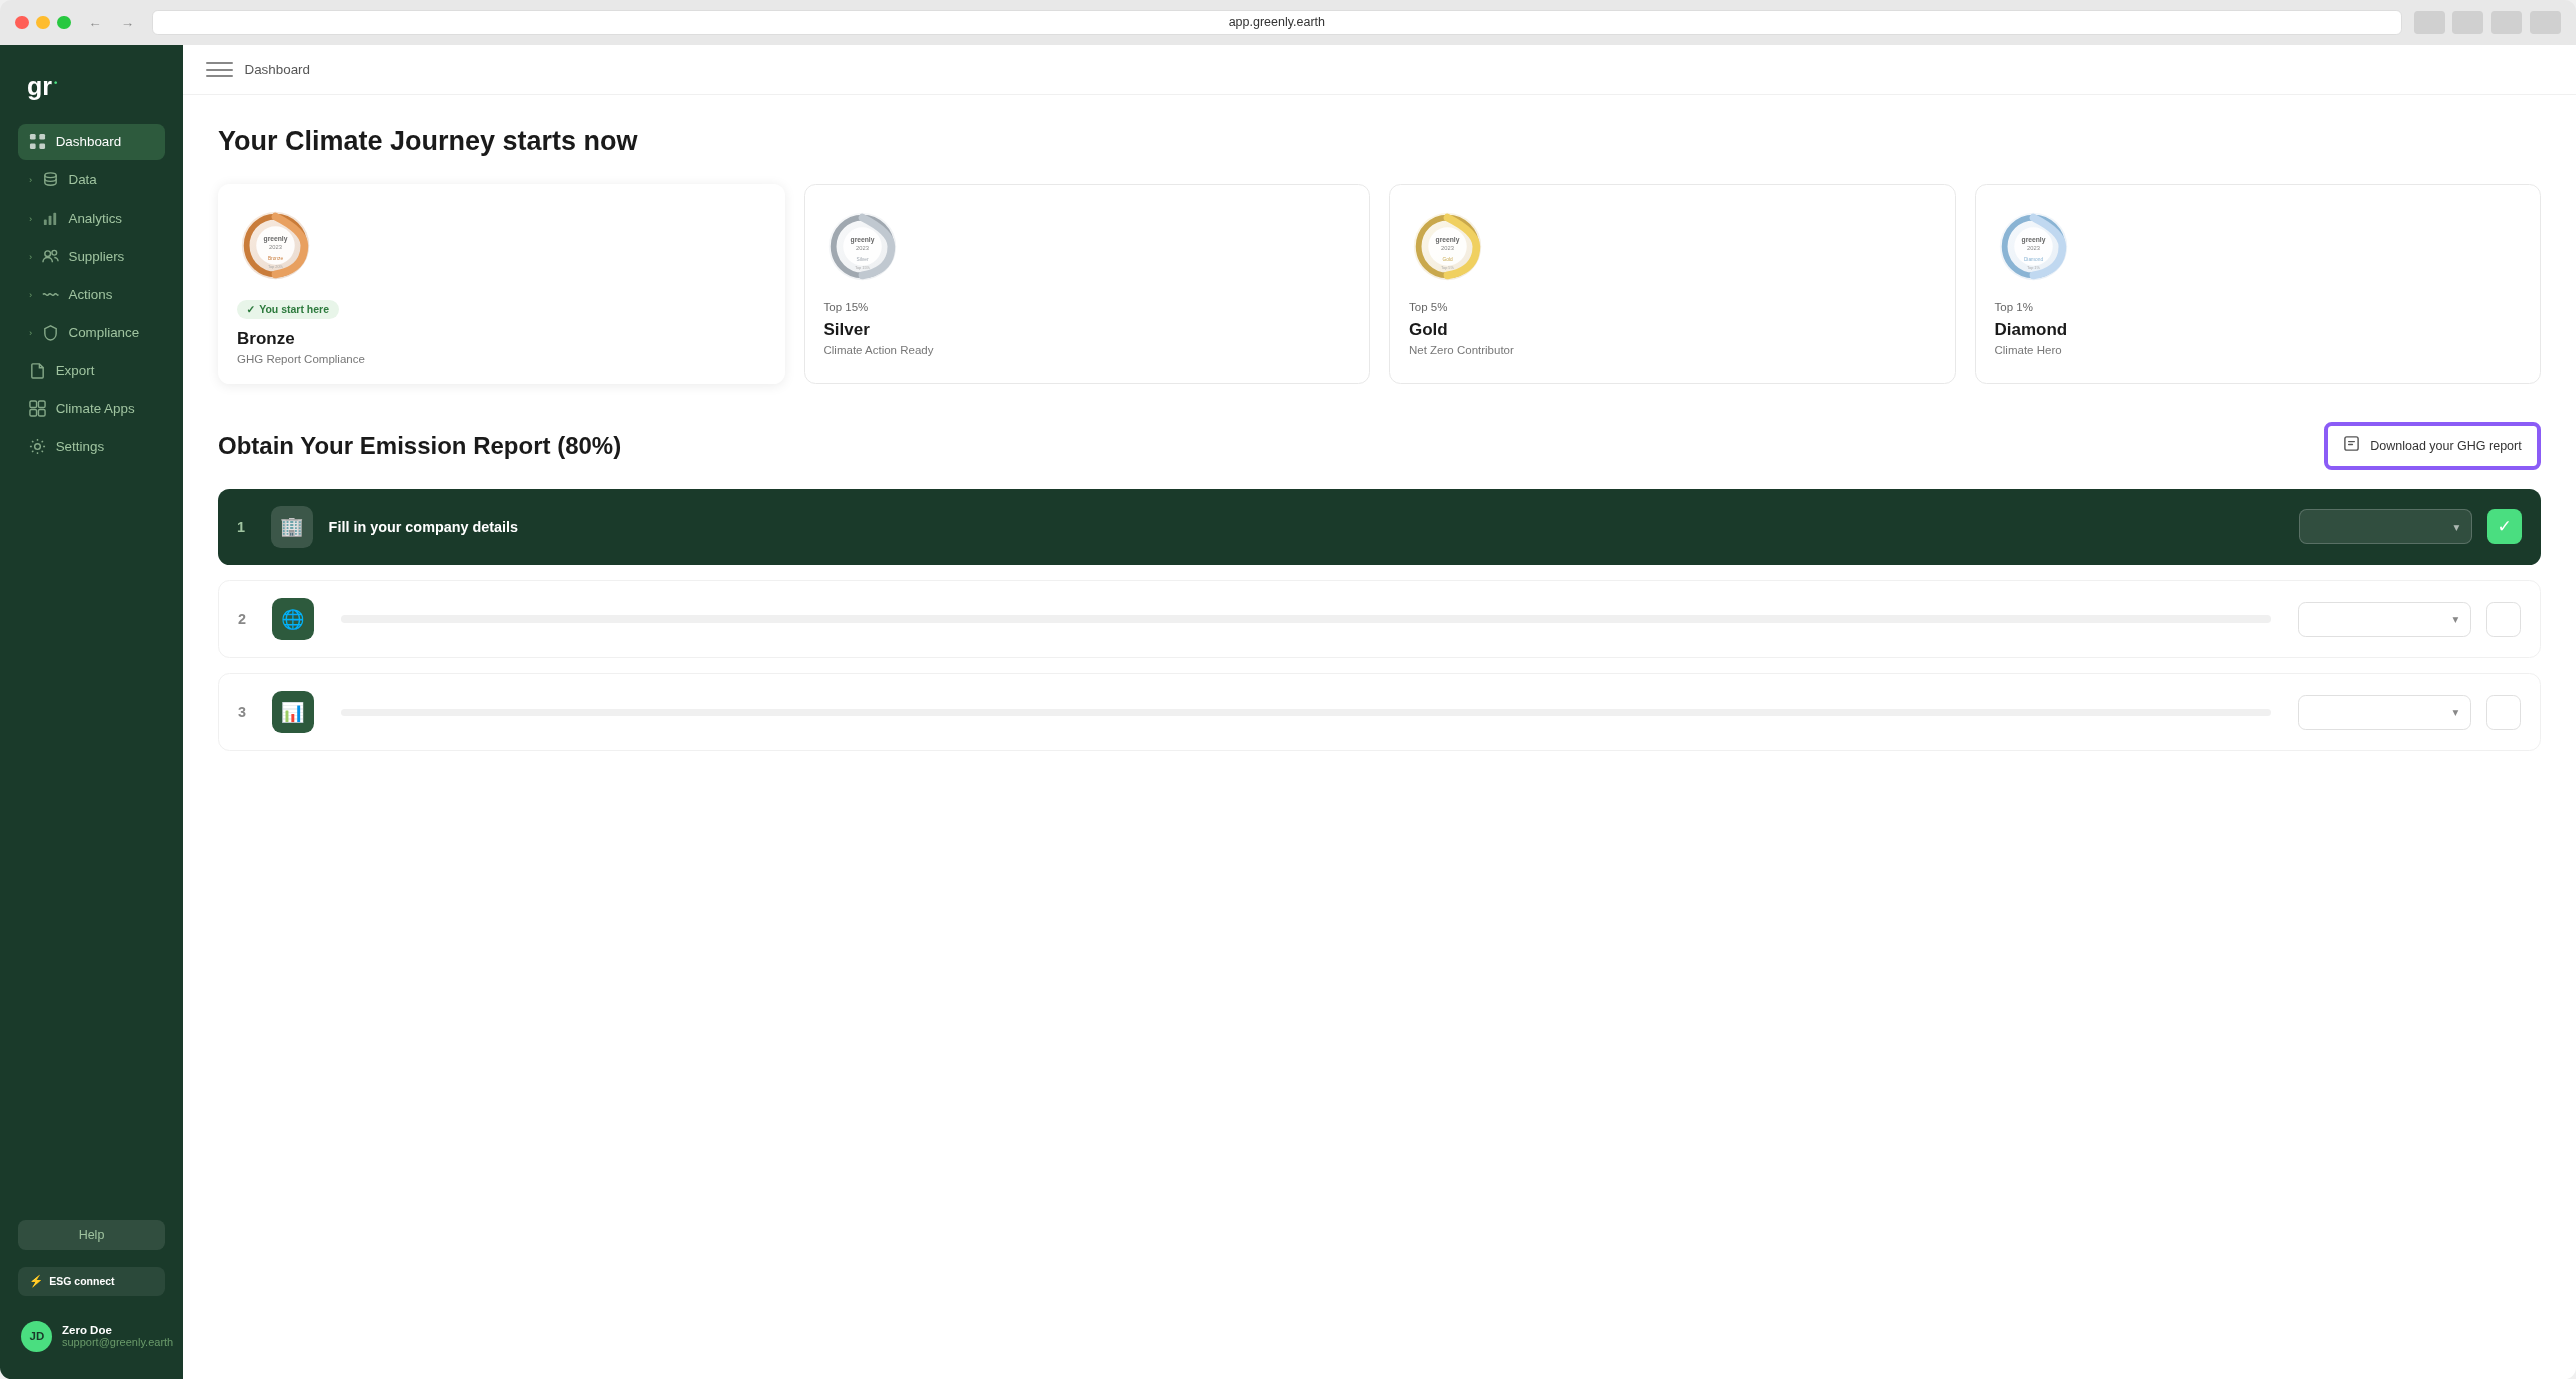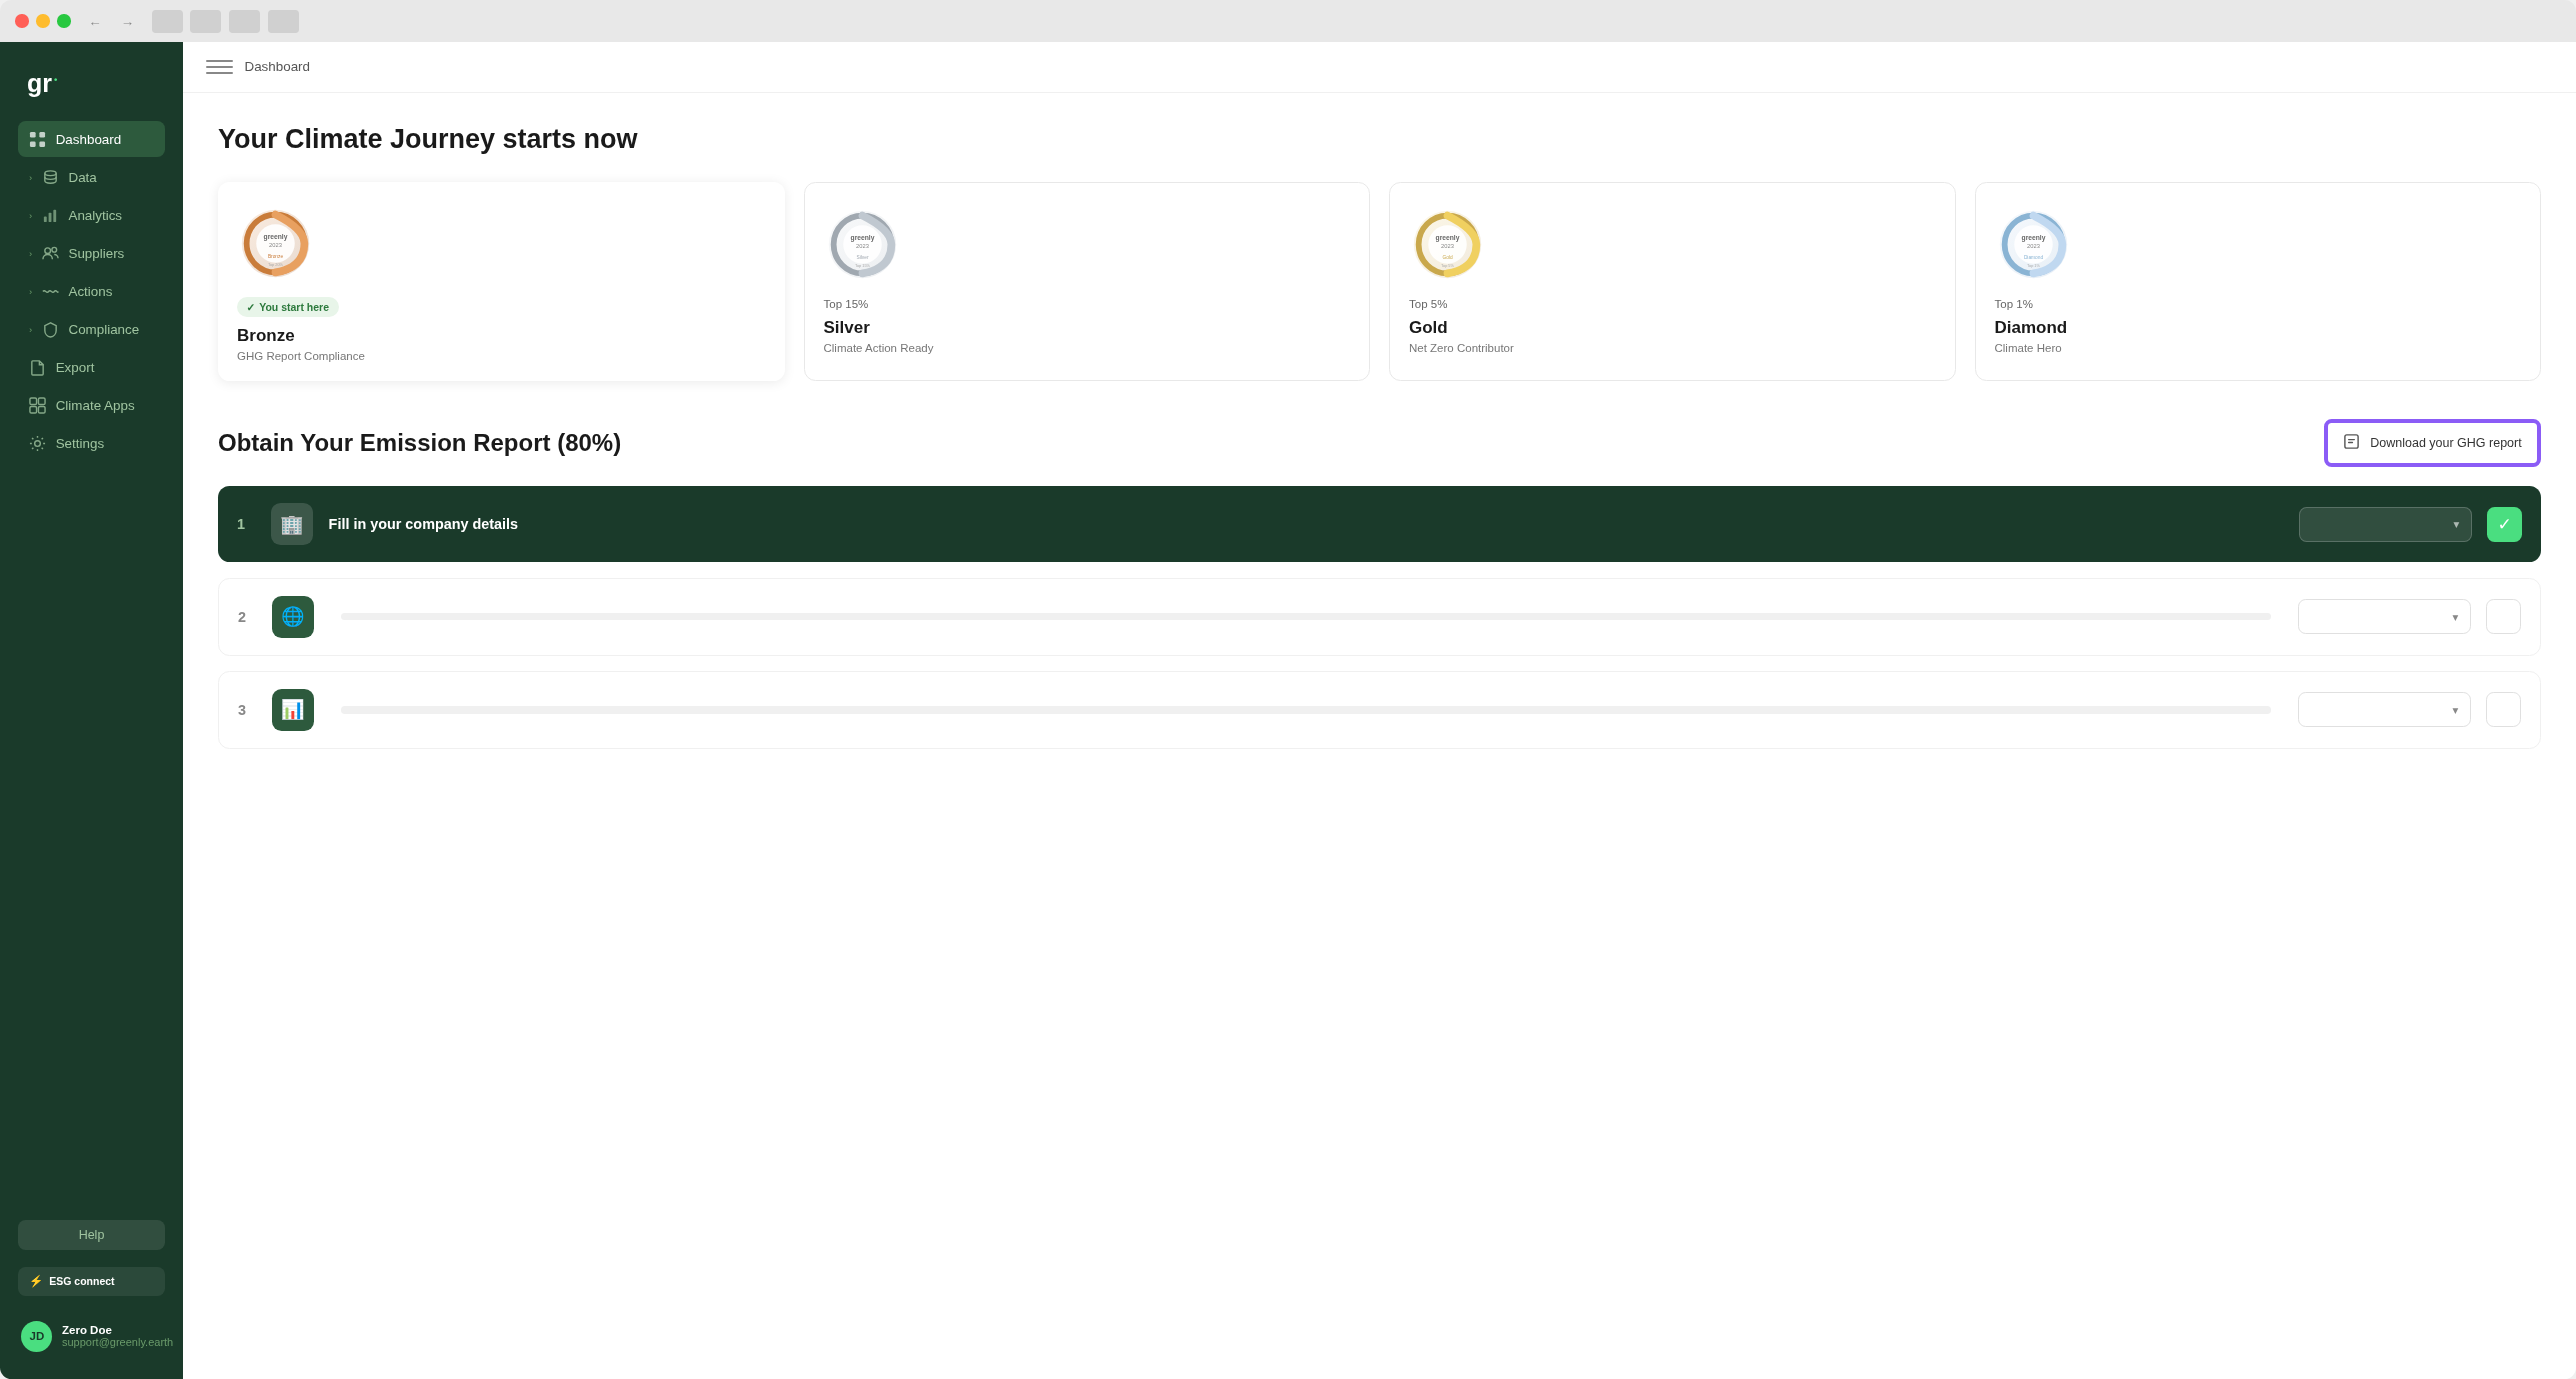--- a/index.html
+++ b/index.html
@@ -105,20 +105,23 @@
 <div class="browser-chrome">
   <div class="traffic-lights">
     <div class="traffic-light tl-red"></div>
     <div class="traffic-light tl-yellow"></div>
     <div class="traffic-light tl-green"></div>
   </div>
   <div class="nav-arrows">
     <button class="nav-arrow">←</button>
     <button class="nav-arrow">→</button>
   </div>
+  <div class="address-bar">
+    <span>app.greenly.earth</span>
+  </div>
   <div class="browser-actions">
     <button class="browser-btn"></button>
     <button class="browser-btn"></button>
     <button class="browser-btn"></button>
     <button class="browser-btn"></button>
   </div>
 </div>
 
 <div class="app-container">
 

